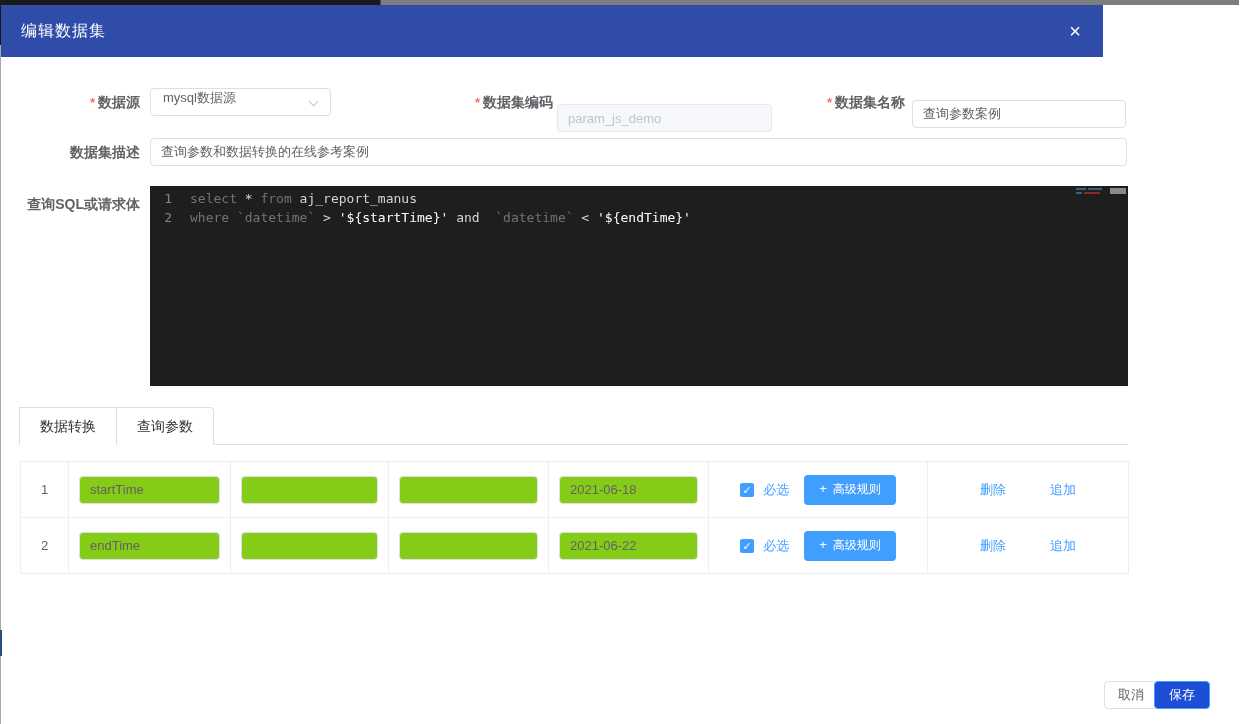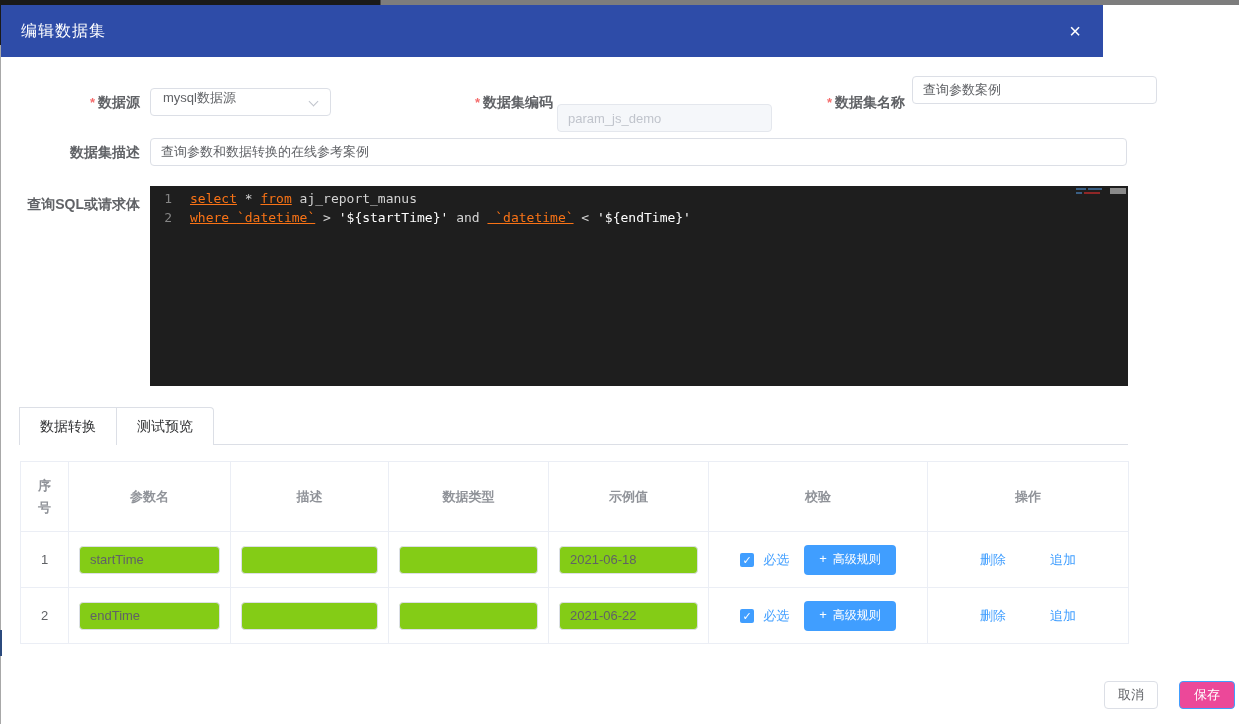--- a/index.html
+++ b/index.html
@@ -37,21 +37,21 @@
   .chev::after { content: ""; position: absolute; left: 0; top: 0; width: 6px; height: 6px;
     border-right: 1.4px solid #c0c4cc; border-bottom: 1.4px solid #c0c4cc; transform: rotate(45deg); }
 
   
   .editor { position: absolute; left: 150px; top: 186px; width: 978px; height: 200px;
     background: #1e1e1e; font-family: "DejaVu Sans Mono", "Liberation Mono", monospace;
     font-size: 13px; overflow: hidden; }
   .ed-line { display: flex; height: 19px; line-height: 19px; white-space: pre; }
   .ed-line:first-child { margin-top: 3px; }
   .ed-gutter { width: 40px; text-align: right; color: #858585; padding-right: 18px; flex: none; }
-  .tok-k { color: #f97316; text-decoration: underline; }
+  .tok-k { color: #737373; }
   .tok-p { color: #d4d4d4; }
   .tok-s { color: #ffffff; }
   .minimap { position: absolute; right: 22px; top: 2px; width: 30px; height: 14px; }
   .mm-row { height: 2px; margin-bottom: 2px; display: flex; gap: 2px; }
   .mm-b { background: #3a5f84; height: 2px; }
   .mm-r { background: #8f2727; height: 2px; }
   .ed-scrollthumb { position: absolute; right: 2px; top: 2px; width: 16px; height: 6px; background: #8a8a8a; }
 
   
   .tabs { position: absolute; left: 20px; top: 407px; width: 1108px; height: 38px;
@@ -82,22 +82,22 @@
     padding: 0 15px; font-size: 12px; cursor: pointer; margin-left: 6px;
     font-family: "Liberation Sans", sans-serif; }
   .rule-btn .plus { margin-right: 6px; font-size: 13px; }
   .op-cell { display: flex; align-items: center; justify-content: center; gap: 44px; }
   .op-link { color: #409eff; font-size: 13px; cursor: pointer; }
 
   
   .btn-cancel { position: absolute; top: 681px; left: 1104px; width: 54px; height: 28px;
     background: #fff; border: 1px solid #dcdfe6; border-radius: 4px; color: #606266;
     font-size: 13px; cursor: pointer; font-family: "Liberation Sans", sans-serif; }
-  .btn-save { position: absolute; top: 681px; left: 1179px; width: 56px; height: 28px;
-    background: #ec4899; border: 1px solid #409eff; border-radius: 4px; color: #fff;
+  .btn-save { position: absolute; top: 681px; left: 1154px; width: 56px; height: 28px;
+    background: #1d4ed8; border: 1px solid #409eff; border-radius: 4px; color: #fff;
     font-size: 13px; cursor: pointer; font-family: "Liberation Sans", sans-serif; }
 </style>
 </head>
 <body>
 
 <div class="stage">
 
   <div class="top-strip"></div>
   <div class="top-strip-dark"></div>
   <div class="left-edge"></div>
@@ -118,21 +118,21 @@
   </div>
 
   <div class="f-label" style="left:400px; top:88px; width:153px;">
     <span class="req-star">*</span><span>数据集编码</span>
   </div>
   <input class="f-input" style="left: 557px; top: 104px; width: 215px;" disabled="" value="param_js_demo">
 
   <div class="f-label" style="left:752px; top:88px; width:153px;">
     <span class="req-star">*</span><span>数据集名称</span>
   </div>
-  <input class="f-input" style="left: 912px; top: 76px; width: 245px;" value="查询参数案例">
+  <input class="f-input" style="left: 912px; top: 100px; width: 214px;" value="查询参数案例">
 
   <div class="f-label" style="left:0; top:138px; width:140px;">
     <span>数据集描述</span>
   </div>
   <input class="f-input" style="left: 150px; top: 138px; width: 977px;" value="查询参数和数据转换的在线参考案例">
 
   <div class="f-label" style="left:0; top:190px; width:140px;">
     <span>查询SQL或请求体</span>
   </div>
   <div class="editor">
@@ -152,43 +152,34 @@
       <div class="mm-row">
           <span class="mm-b" style="width:6px"></span>
           <span class="mm-r" style="width:16px"></span>
         </div>
     </div>
     <div class="ed-scrollthumb"></div>
   </div>
 
   <div class="tabs">
     <div class="tab">数据转换</div>
-    <div class="tab last">测试预览</div>
+    <div class="tab last">查询参数</div>
   </div>
 
   <table class="ptable">
     <colgroup>
       <col style="width:48px">
         <col style="width:162px">
         <col style="width:158px">
       <col style="width:160px">
         <col style="width:160px">
         <col style="width:219px">
         <col style="width:201px">
     </colgroup>
     <tbody>
-        <tr>
-      <th class="th-index">序号</th>
-      <th>参数名</th>
-      <th>描述</th>
-      <th>数据类型</th>
-      <th>示例值</th>
-      <th>校验</th>
-      <th>操作</th>
-    </tr>
     <tr>
       <td>1</td>
       <td><input class="cell-input" value="startTime" style=""></td>
       <td><input class="cell-input" value="" style=""></td>
       <td><input class="cell-input" value="" style=""></td>
       <td><input class="cell-input" value="2021-06-18" style=""></td>
       <td>
         <div class="check-cell">
           <span class="checkbox">✓</span>
           <span class="check-label">必选</span>

